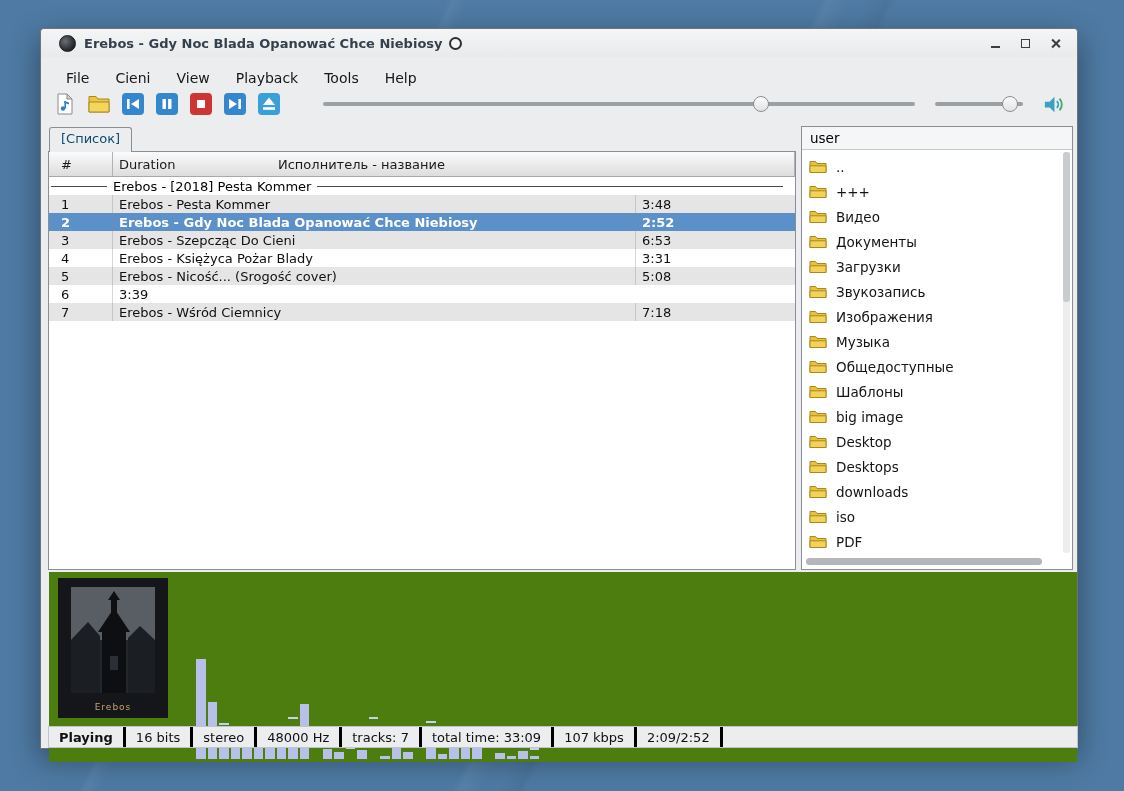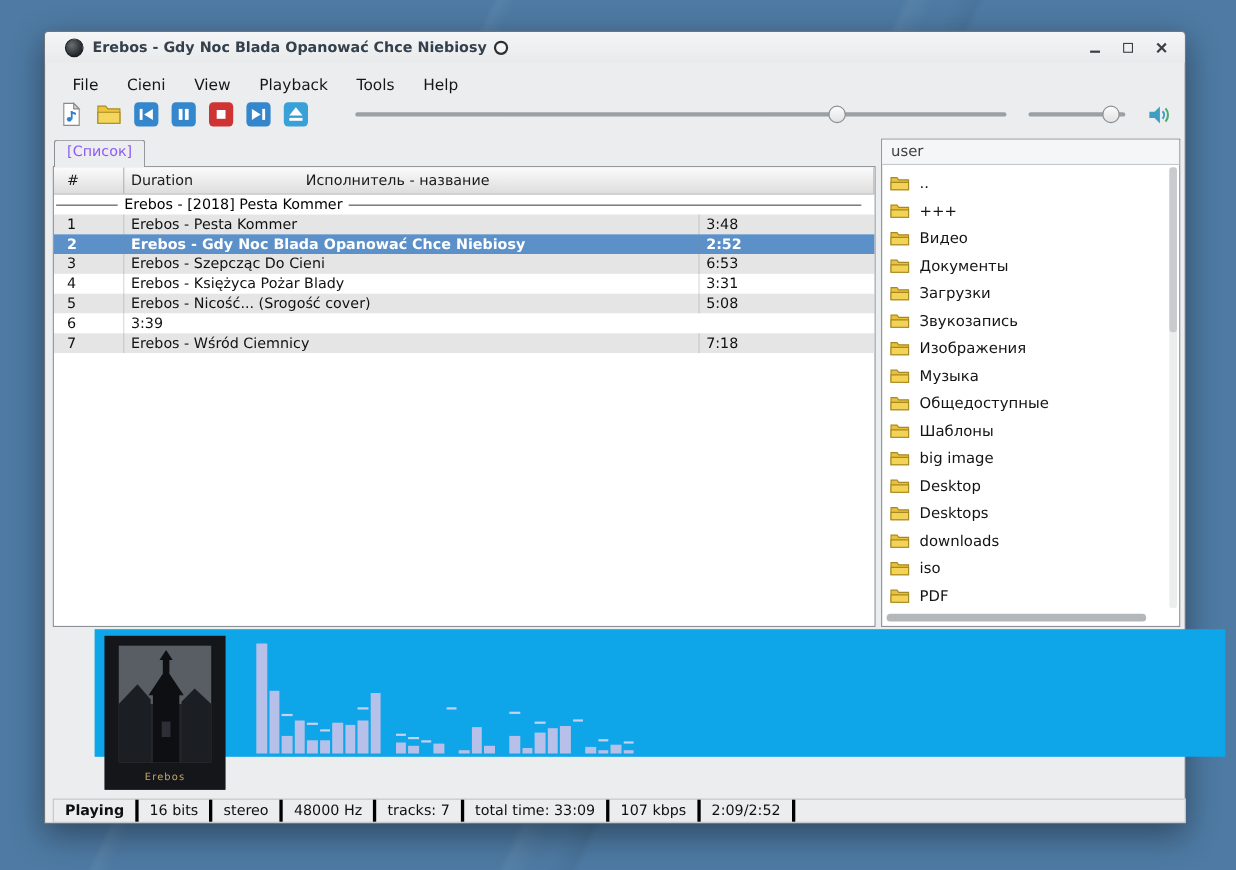--- a/index.html
+++ b/index.html
@@ -49,21 +49,21 @@
   .slider { position:relative; height:20px; }
   .slider .track { position:absolute; left:0; right:0; top:8px; height:4px;
     background:#9aa0a4; border-radius:2px; }
   .slider .thumb { position:absolute; top:2px; width:16px; height:16px; border-radius:50%;
     background:linear-gradient(#fbfbfb,#e3e3e3); border:1px solid #8b9094; }
   .seek-slider { flex:1; margin-left:32px; margin-right:10px; }
   .volume-slider { width:88px; margin-right:8px; }
 
   
   .tabbar { position:absolute; left:8px; top:98px; height:25px; display:flex; z-index:3; }
-  .tab { font-size:13px; color:#8b5cf6; background:#ecedee;
+  .tab { font-size:13px; color:#0c4a6e; background:#ecedee;
     border:1px solid #8a8f93; border-bottom:none; border-radius:3px 3px 0 0;
     padding:3px 11px 4px 11px; }
 
   
   .playlist-panel { position:absolute; left:7px; top:122px; width:748px; height:419px;
     background:#ffffff; border:1px solid #8a8f93; overflow:hidden; z-index:2; }
   .table-header { display:flex; height:25px; background:linear-gradient(#fbfbfb,#dddddd);
     border-bottom:1px solid #a8a8a8; font-size:13px; color:#1a1a1a; }
   .th { display:flex; align-items:center; padding-left:6px; border-right:1px solid #b2b2b2; }
   .th.num { width:64px; padding-left:12px; }
@@ -80,34 +80,34 @@
   .cell { display:flex; align-items:center; padding-left:6px; border-right:1px solid rgba(140,140,140,0.35);
     overflow:hidden; white-space:nowrap; }
   .cell.num { width:64px; padding-left:12px; }
   .cell.title { width:523px; }
   .cell.dur { flex:1; border-right:none; }
 
   
   .file-panel { position:absolute; left:760px; top:97px; width:272px; height:444px;
     background:#ffffff; border:1px solid #8a8f93; z-index:2; }
   .fb-header { height:23px; background:#f5f6f7; border-bottom:1px solid #c6c9cb;
-    font-size:13.5px; color:#404040; display:flex; align-items:center; padding-left:8px; }
+    font-size:13.5px; color:#000000; display:flex; align-items:center; padding-left:8px; }
   .fb-list { position:absolute; left:0; top:24px; right:10px; bottom:15px; overflow:hidden; padding-top:3px; }
   .folder-row { display:flex; align-items:center; height:25px; padding-left:7px; gap:9px;
     font-size:13.5px; color:#141414; }
   .folder-row svg { flex:0 0 auto; }
   .fb-vscroll { position:absolute; right:2px; top:25px; bottom:16px; width:7px;
     background:#eceded; border-radius:3px; }
   .fb-vthumb { position:absolute; left:0; top:0; width:7px; height:150px;
     background:#c9cccf; border-radius:3px; }
   .fb-hscroll { position:absolute; left:4px; bottom:4px; height:7px; width:236px;
     background:#b4b7ba; border-radius:4px; }
 
   
-  .viz { position:absolute; left:8px; top:543px; width:1028px; height:116px; background:#0ea5e9;margin-left:37px; }
+  .viz { position:absolute; left:8px; top:543px; width:1028px; height:190px; background:#4d7c0f; }
   .album-art { position:absolute; left:9px; top:6px; width:110px; height:140px;
     background:#15161a; overflow:hidden; }
   .album-label { position:absolute; left:0; right:0; bottom:6px; text-align:center;
     font-size:9px; color:#c5a56a; letter-spacing:1px; }
   .spectrum { position:absolute; left:147px; bottom:3px; height:104px;
     display:flex; align-items:flex-end; gap:2px; }
   .sbar-wrap { position:relative; width:9.5px; height:104px; }
   .sbar { position:absolute; bottom:0; left:0; width:100%; background:#b7c0e8; }
   .speak { position:absolute; left:0; width:100%; height:2px; background:#c8d0f2; }
 

